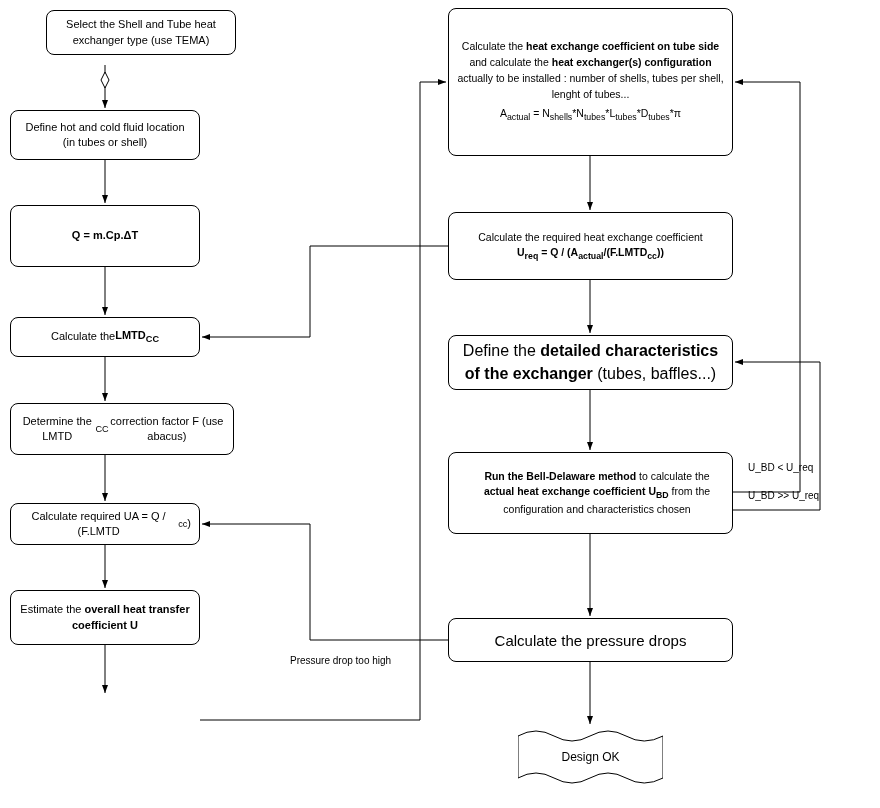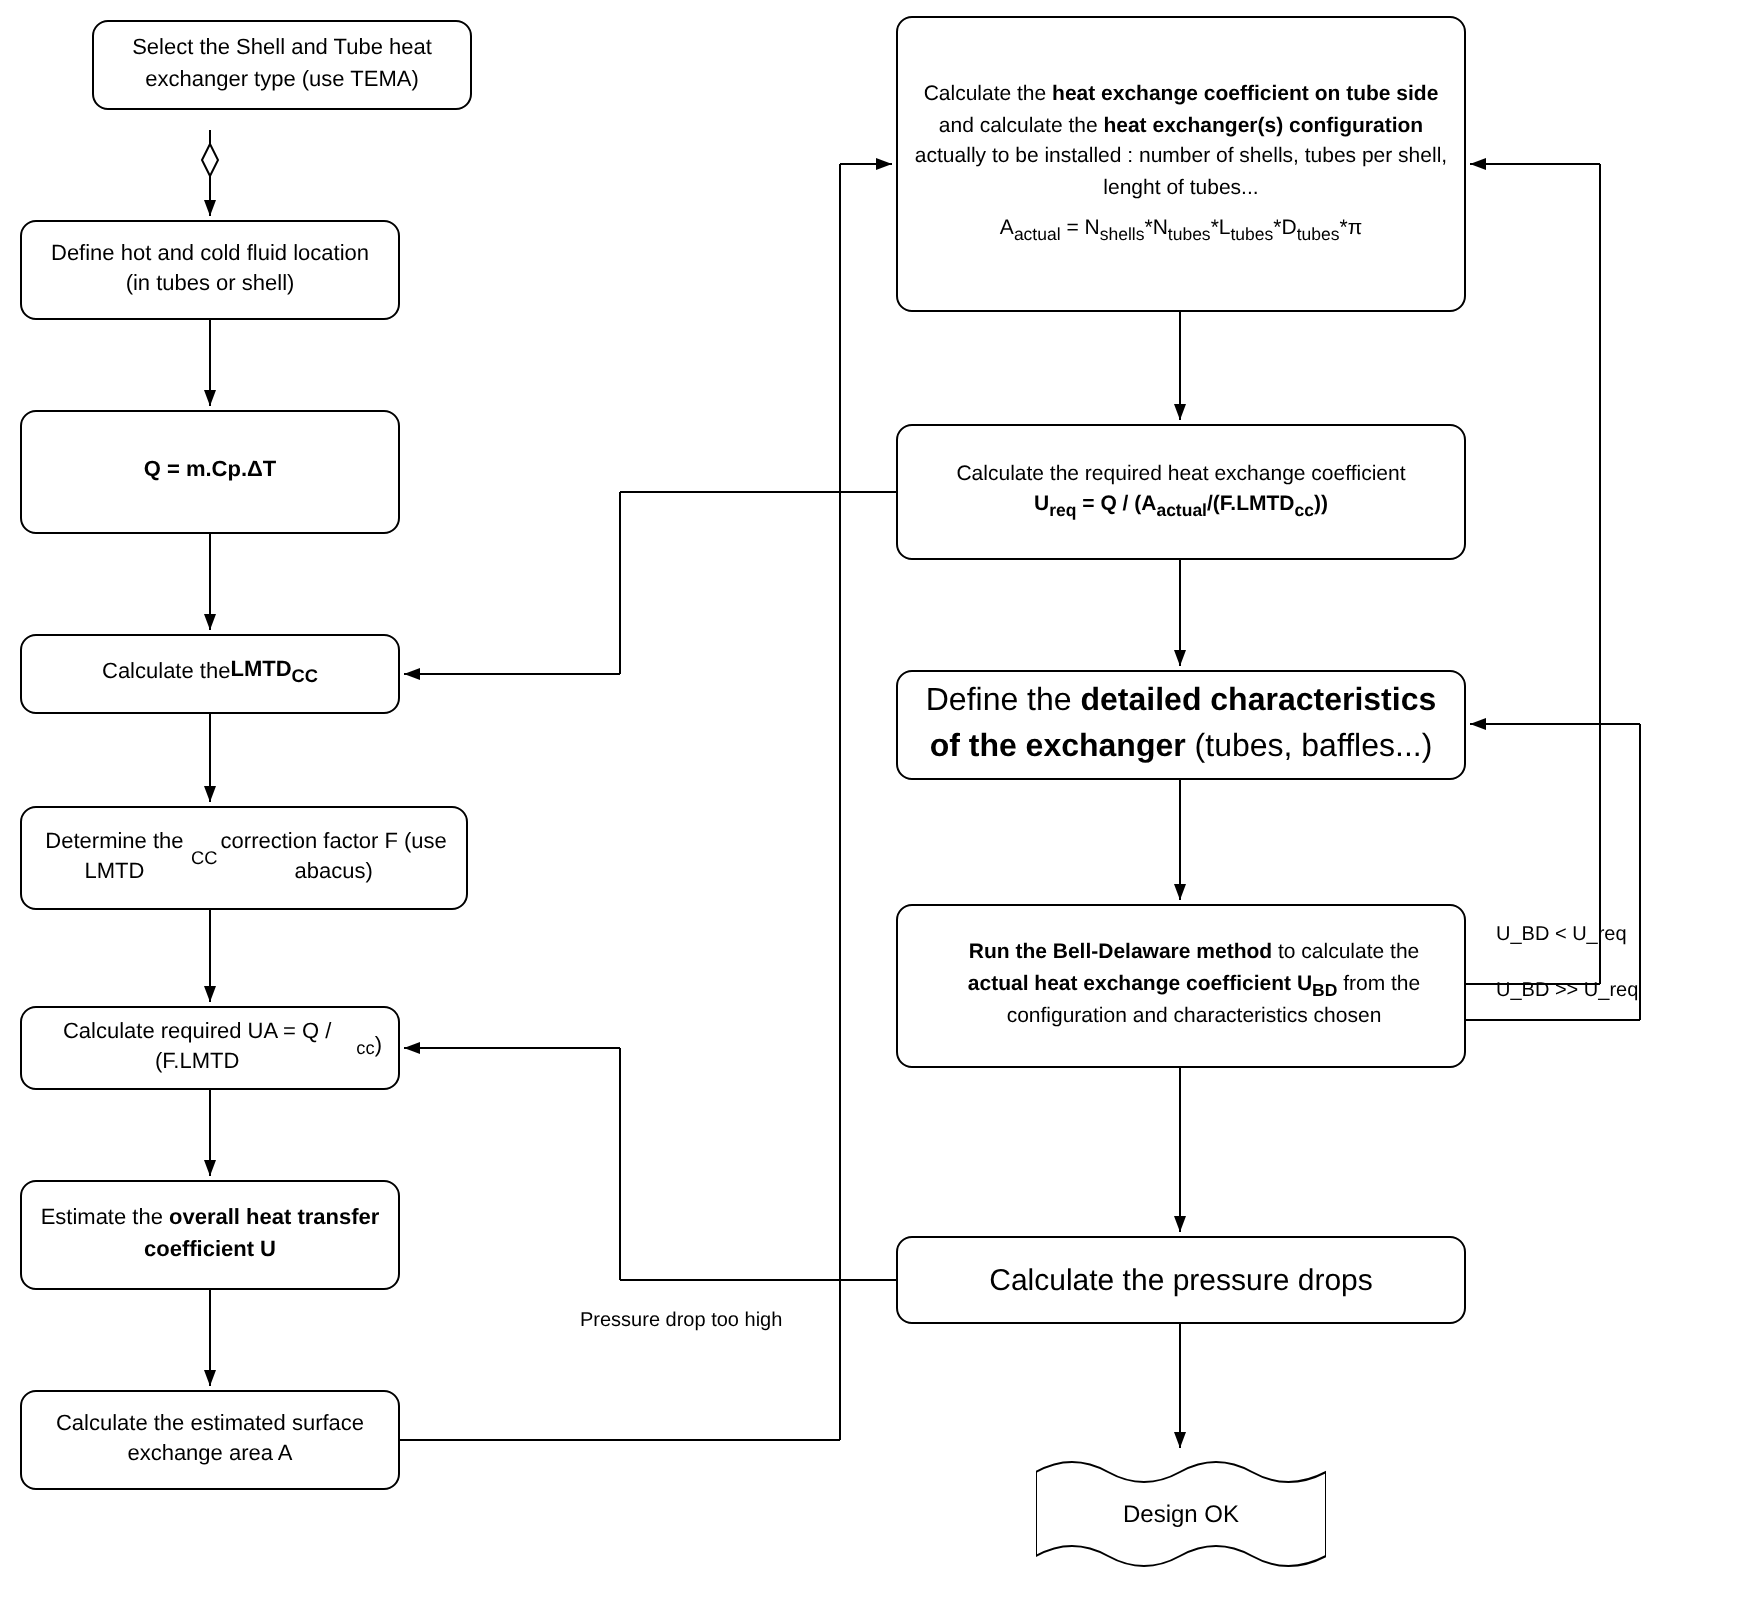--- a/index.html
+++ b/index.html
@@ -66,23 +66,20 @@
 
   <div class="box" style="left:10px; top:503px; width:190px; height:42px; font-size:11px;">
     Calculate required UA = Q / (F.LMTD<sub>cc</sub>)
   </div>
 
   <div class="box" style="left:10px; top:590px; width:190px; height:55px; font-size:11px; flex-direction:column;">
     <span>Estimate the <b>overall heat transfer</b></span>
     <span><b>coefficient U</b></span>
   </div>
 
-  <div class="box" style="left:10px; top:695px; width:190px; height:50px; font-size:11px;">
-    Calculate the estimated surface exchange area A
-  </div>
 
   <div class="box" style="left:448px; top:8px; width:285px; height:148px; font-size:10.5px; flex-direction:column; text-align:center; line-height:1.5;">
     <div>Calculate the <b>heat exchange coefficient on tube side</b> and calculate the <b>heat exchanger(s) configuration</b> actually to be installed : number of shells, tubes per shell, lenght of tubes...</div>
     <div style="margin-top:4px;">A<sub>actual</sub> = N<sub>shells</sub>*N<sub>tubes</sub>*L<sub>tubes</sub>*D<sub>tubes</sub>*π</div>
   </div>
 
   <div class="box" style="left:448px; top:212px; width:285px; height:68px; font-size:10.5px; flex-direction:column;text-align:right;">
     <div>Calculate the required heat exchange coefficient</div>
     <div><b>U<sub>req</sub> = Q / (A<sub>actual</sub>/(F.LMTD<sub>cc</sub>))</b></div>
   </div>

